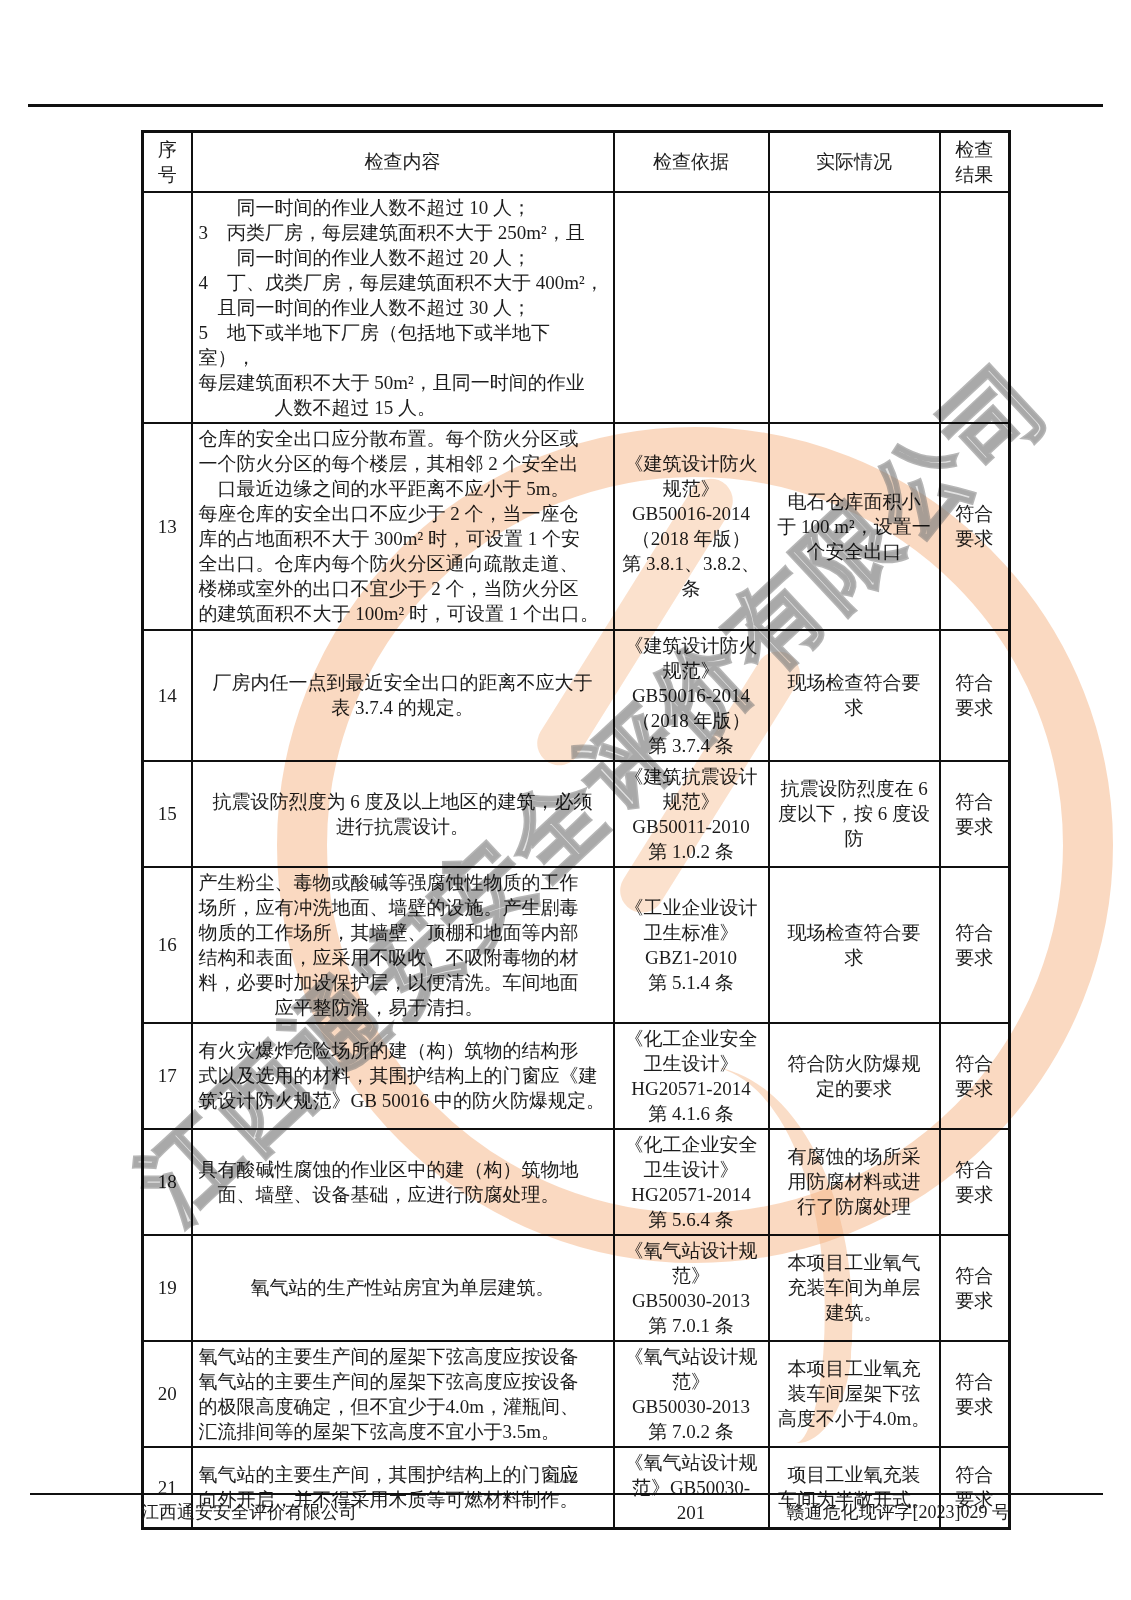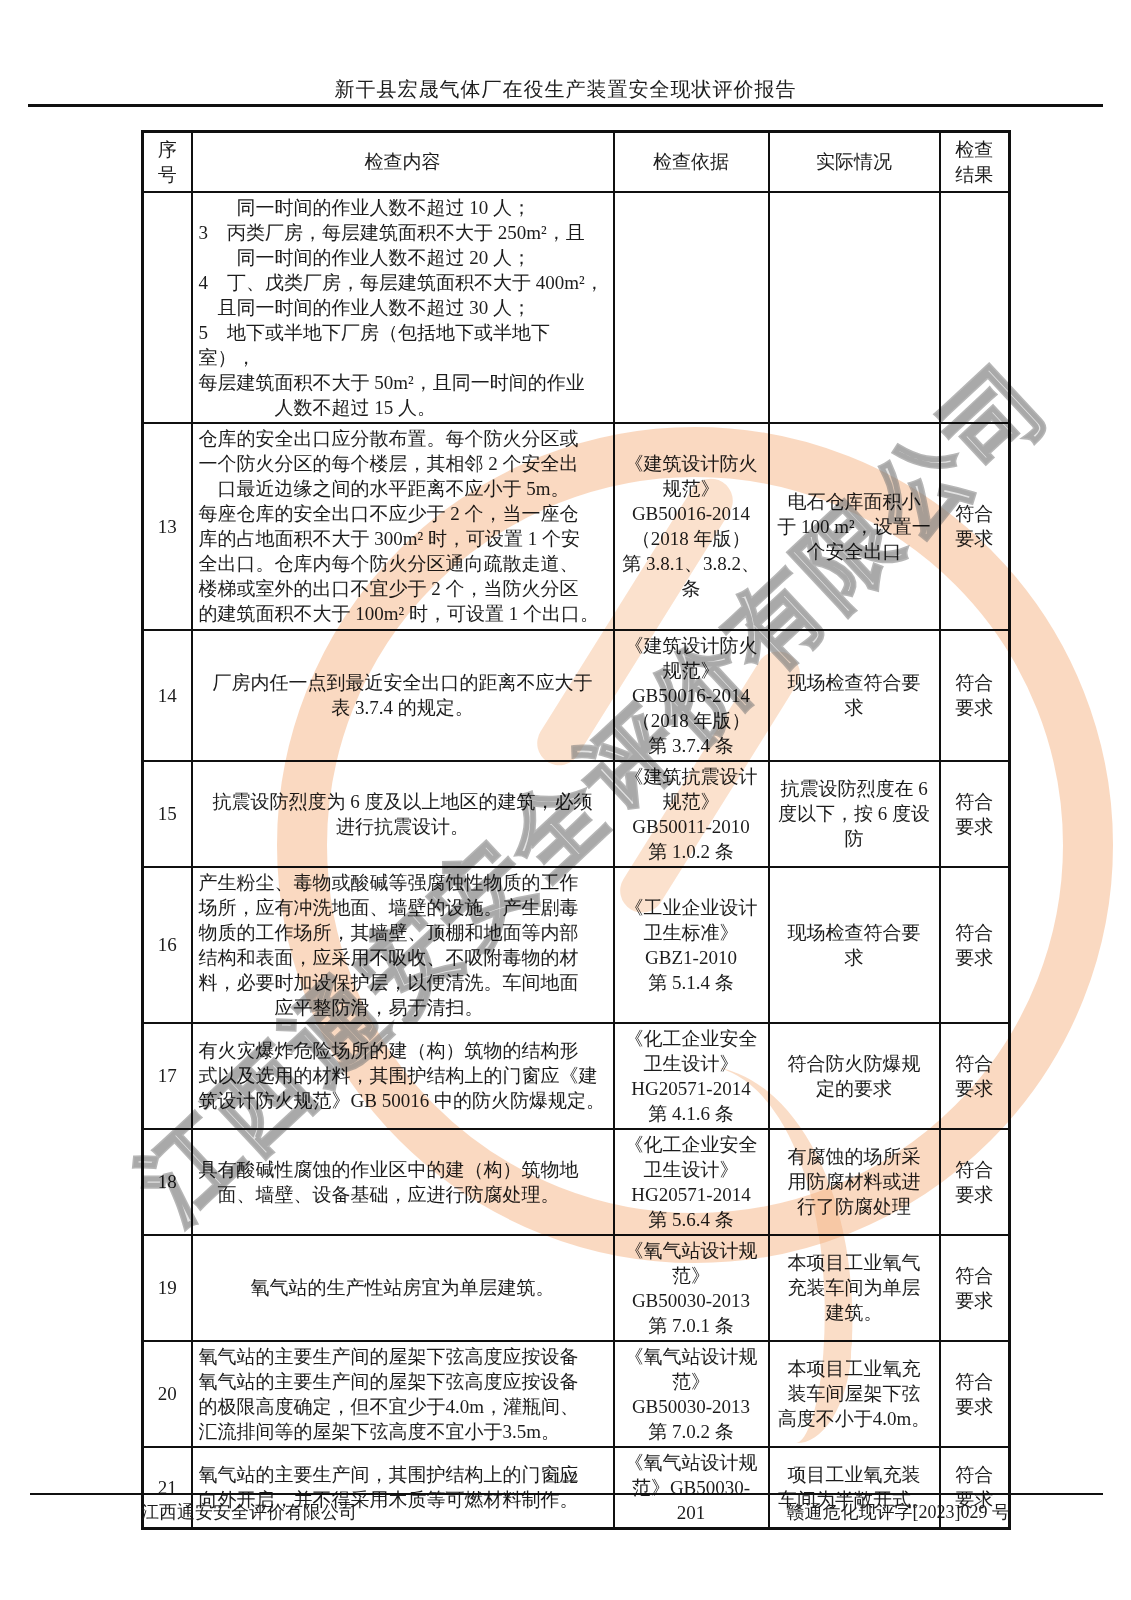--- a/index.html
+++ b/index.html
@@ -75,21 +75,20 @@
   .wm-red{
     left:380px;top:1012px;font-size:158px;font-weight:bold;letter-spacing:3px;
     color:rgba(224,106,106,0.42);white-space:nowrap;
   }
 </style>
 </head>
 <body>
 
 <div class="page">
 
-  <div class="doc-title">新干县宏晟气体厂在役生产装置安全现状评价报告</div>
   <div class="head-rule"></div>
 
   <table class="insp">
     <colgroup>
       <col style="width:49px">
         <col style="width:422px">
         <col style="width:155px">
       <col style="width:171px">
         <col style="width:70px">
     </colgroup>

